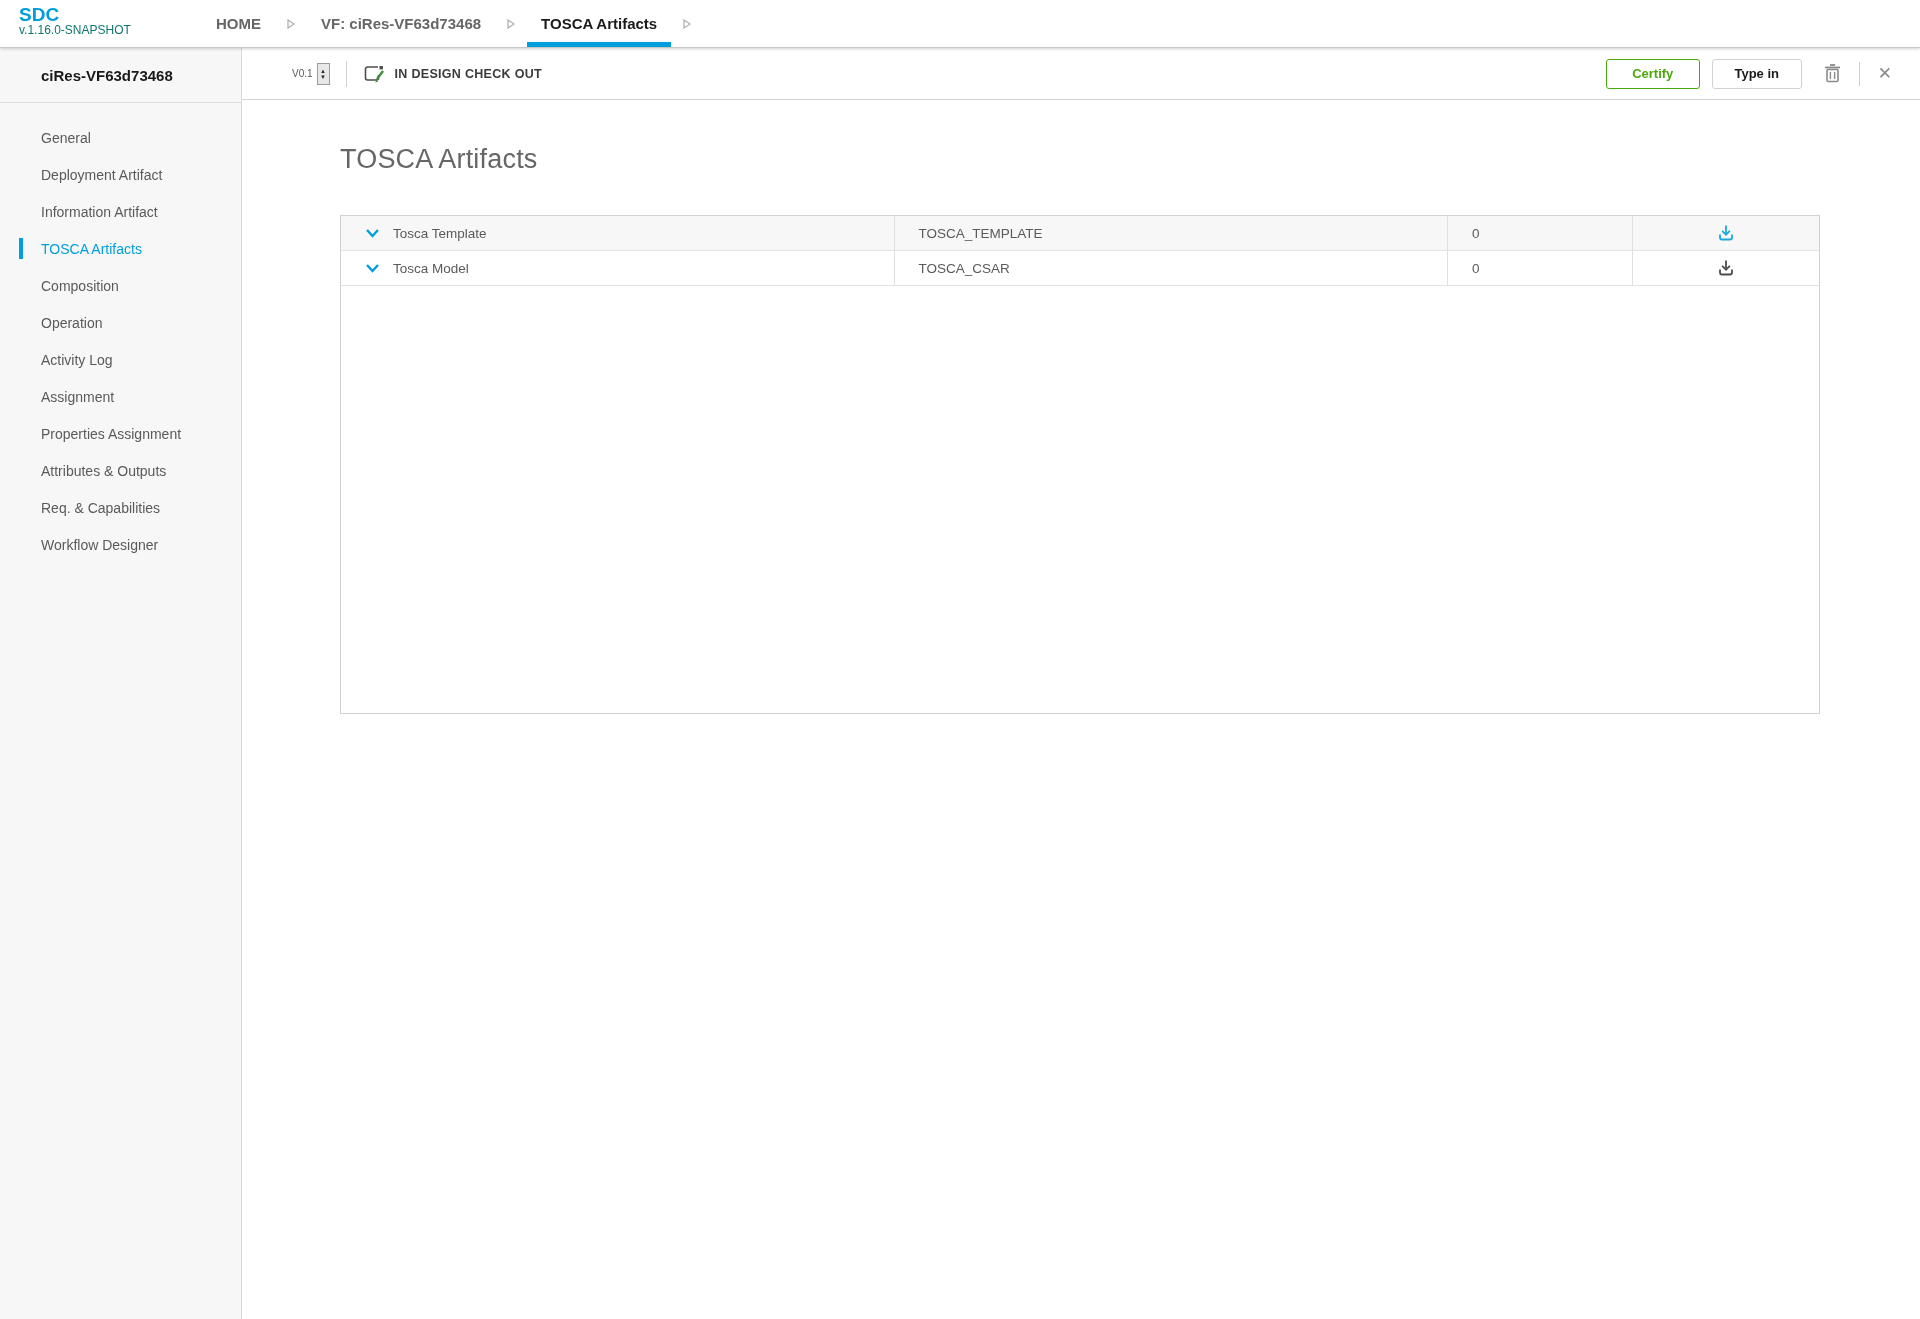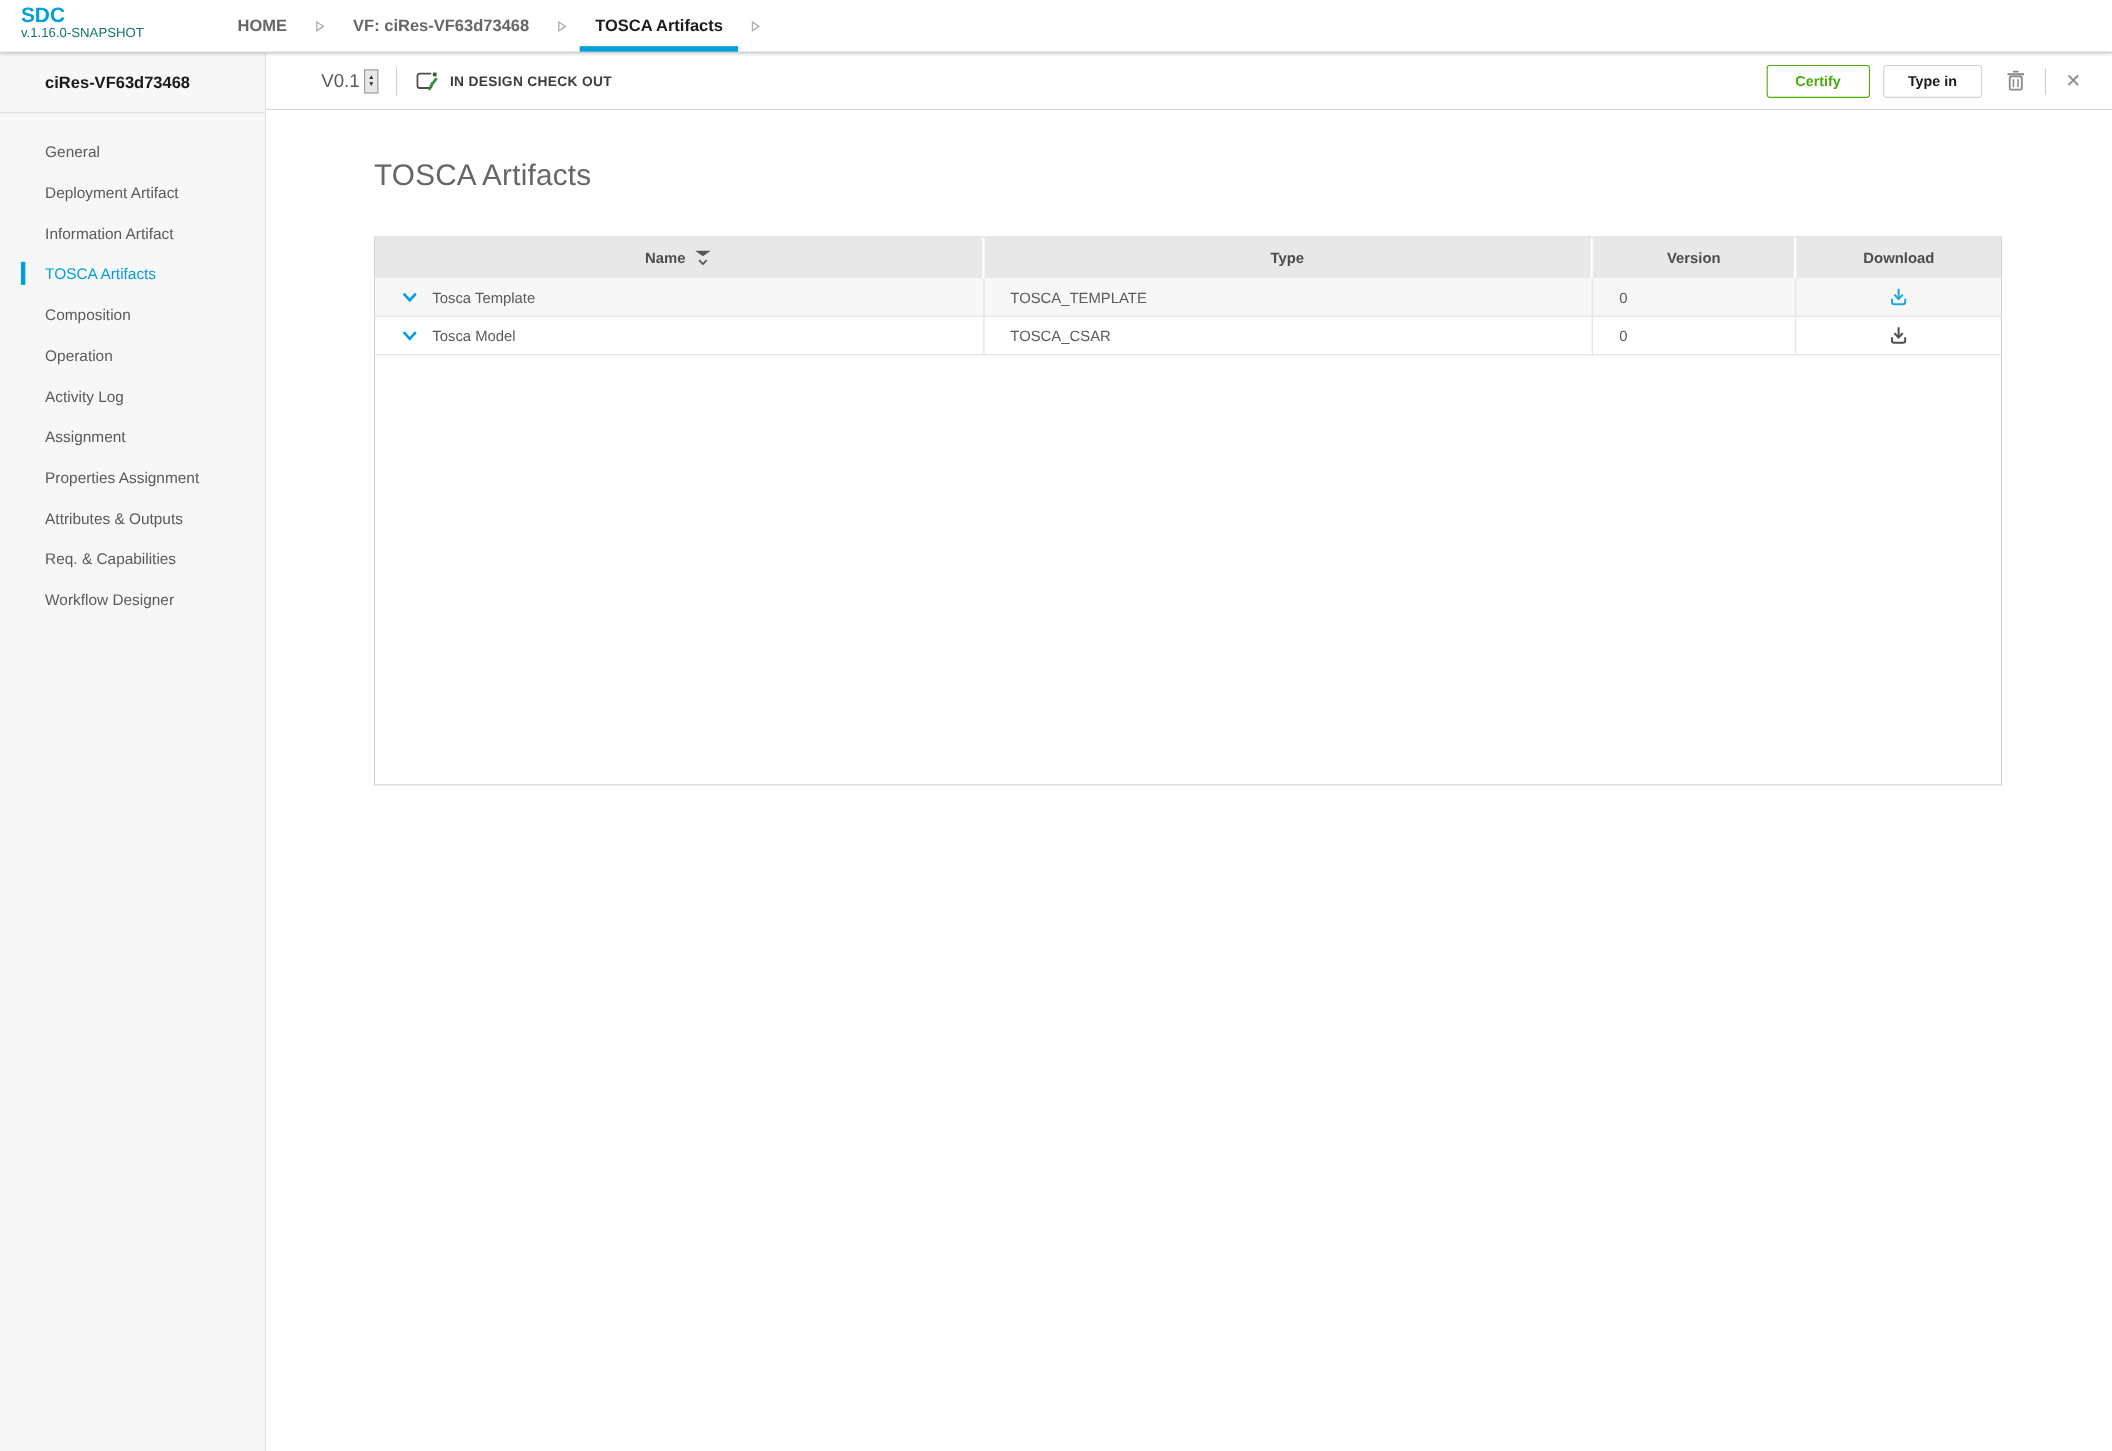--- a/index.html
+++ b/index.html
@@ -31,21 +31,21 @@
   .side-item { position:relative; height:37px; display:flex; align-items:center; padding-left:41px;
     font-size:14px; color:#5a5a5a; cursor:pointer; }
   .side-item.active { color:#009fdb; }
   .side-item.active::before { content:""; position:absolute; left:19px; top:8px; width:4px; height:21px; background:#009fdb; }
 
   
   .main { flex:1; display:flex; flex-direction:column; background:#fff; }
 
   
   .toolbar { height:52px; display:flex; align-items:center; border-bottom:1px solid #d4d4d4; padding:0 24px 0 50px; }
-  .version-label { font-size:17px; color:#5a5a5a; }
+  .version-label { font-size:10px; color:#5a5a5a; }
   .stepper { width:13px; height:22px; margin-left:4px; border:1px solid #9a9a9a; background:#e8e8e8;
     display:flex; flex-direction:column; align-items:center; justify-content:center; cursor:pointer; }
   .stepper span { font-size:6px; line-height:6px; color:#2a2a2a; }
   .vdiv { width:1px; height:26px; background:#d0d0d0; margin:0 16px; }
   .vdiv-sm { width:1px; height:24px; background:#d0d0d0; margin:0 14px; }
   .status { display:flex; align-items:center; gap:9px; }
   .status-label { font-size:12.5px; font-weight:bold; color:#3b3b3b; letter-spacing:.3px; }
   .toolbar-right { margin-left:auto; display:flex; align-items:center; }
   .btn { height:30px; border-radius:3px; background:#fff; font-size:13px; font-weight:bold;
     font-family:"Liberation Sans", sans-serif; cursor:pointer; }
@@ -162,34 +162,20 @@
         <button class="icon-btn">
           <span class="close-x">✕</span>
         </button>
       </div>
     </div>
 
     <div class="content">
       <div class="page-title">TOSCA Artifacts</div>
 
       <div class="table-wrap">
-        <div class="thead">
-          <div class="th c-name">
-            <span>Name</span>
-            <span style="display:flex;">
-              <svg width="16" height="15" viewBox="0 0 16 15">
-                <path d="M1 1 H15 L8 6 Z" fill="#555"></path>
-                <path d="M4.5 9.5 L8 13 L11.5 9.5" fill="none" stroke="#555" stroke-width="1.6"></path>
-              </svg>
-            </span>
-          </div>
-          <div class="th c-type">Type</div>
-          <div class="th c-ver">Version</div>
-          <div class="th c-dl">Download</div>
-        </div>
 
         <div class="trow odd">
           <div class="td td-name c-name">
             <button class="chevron-btn">
               <span style="display:flex;">
                 <svg width="15" height="11" viewBox="0 0 15 11">
                     <path d="M2 2 L7.5 8 L13 2" fill="none" stroke="#009fdb" stroke-width="2.4"></path>
                   </svg>
               </span>
             </button>

